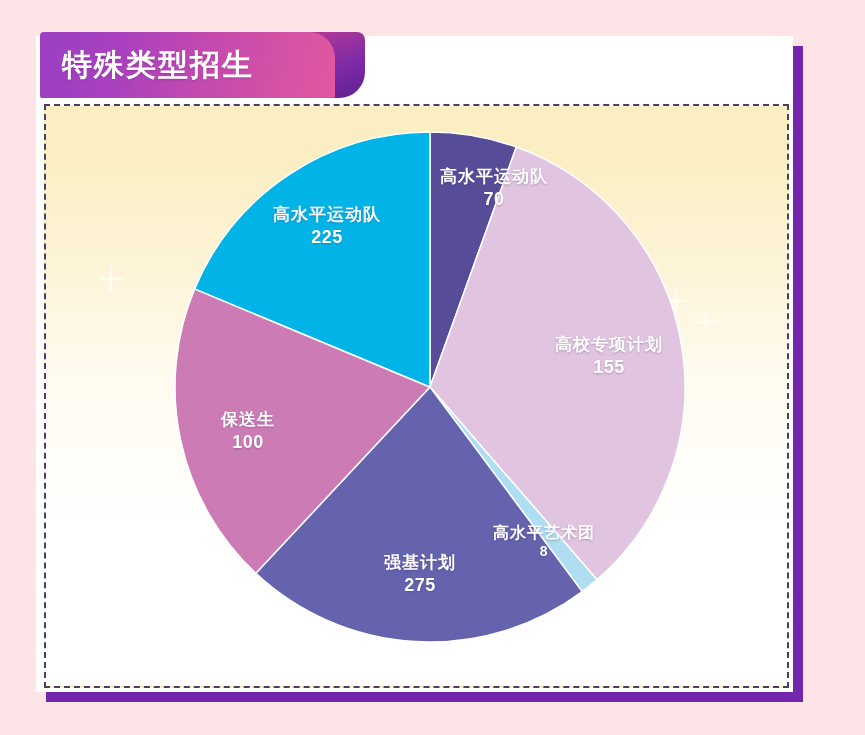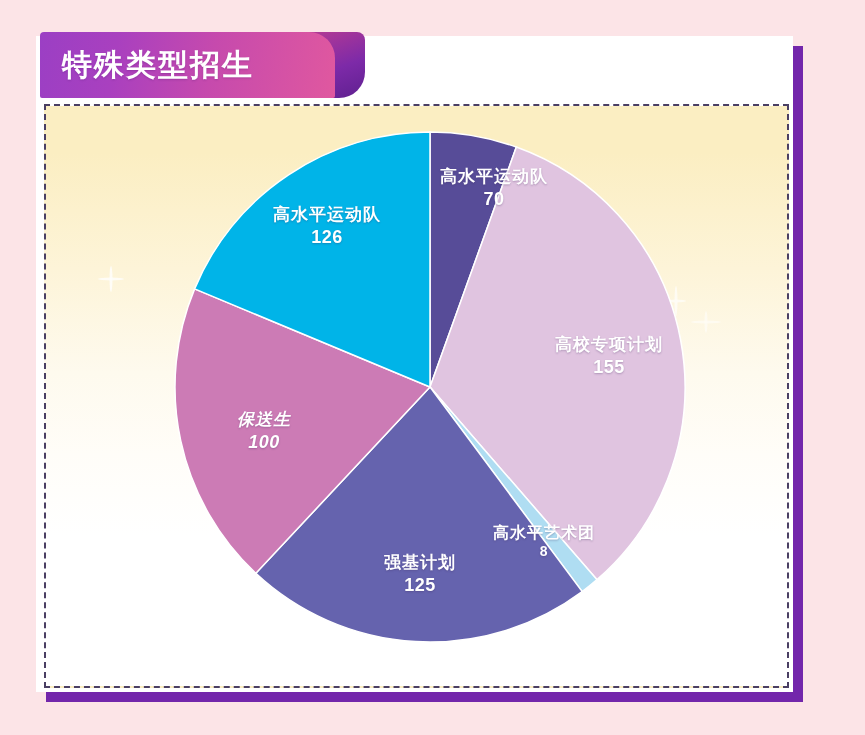--- a/index.html
+++ b/index.html
@@ -153,29 +153,29 @@
         <div class="slice-label" style="left: 563px; top: 250px;">
           <span class="name">高校专项计划</span>
           <span class="val">155</span>
         </div>
         <div class="slice-label small" style="left: 498px; top: 436px;">
           <span class="name">高水平艺术团</span>
           <span class="val">8</span>
         </div>
         <div class="slice-label" style="left: 374px; top: 468px;">
           <span class="name">强基计划</span>
-          <span class="val">125</span>
+          <span class="val">275</span>
         </div>
-        <div class="slice-label" style="left: 218px; top: 325px; font-style: italic;">
+        <div class="slice-label" style="left: 202px; top: 325px;">
           <span class="name">保送生</span>
           <span class="val">100</span>
         </div>
         <div class="slice-label" style="left: 281px; top: 120px;">
           <span class="name">高水平运动队</span>
-          <span class="val">126</span>
+          <span class="val">225</span>
         </div>
       </div>
   </div>
 
 </div>
 
 <div id="banner-wrap">
   <div id="banner-fold"></div>
   <div id="banner">
     <span id="banner-title">特殊类型招生</span>

